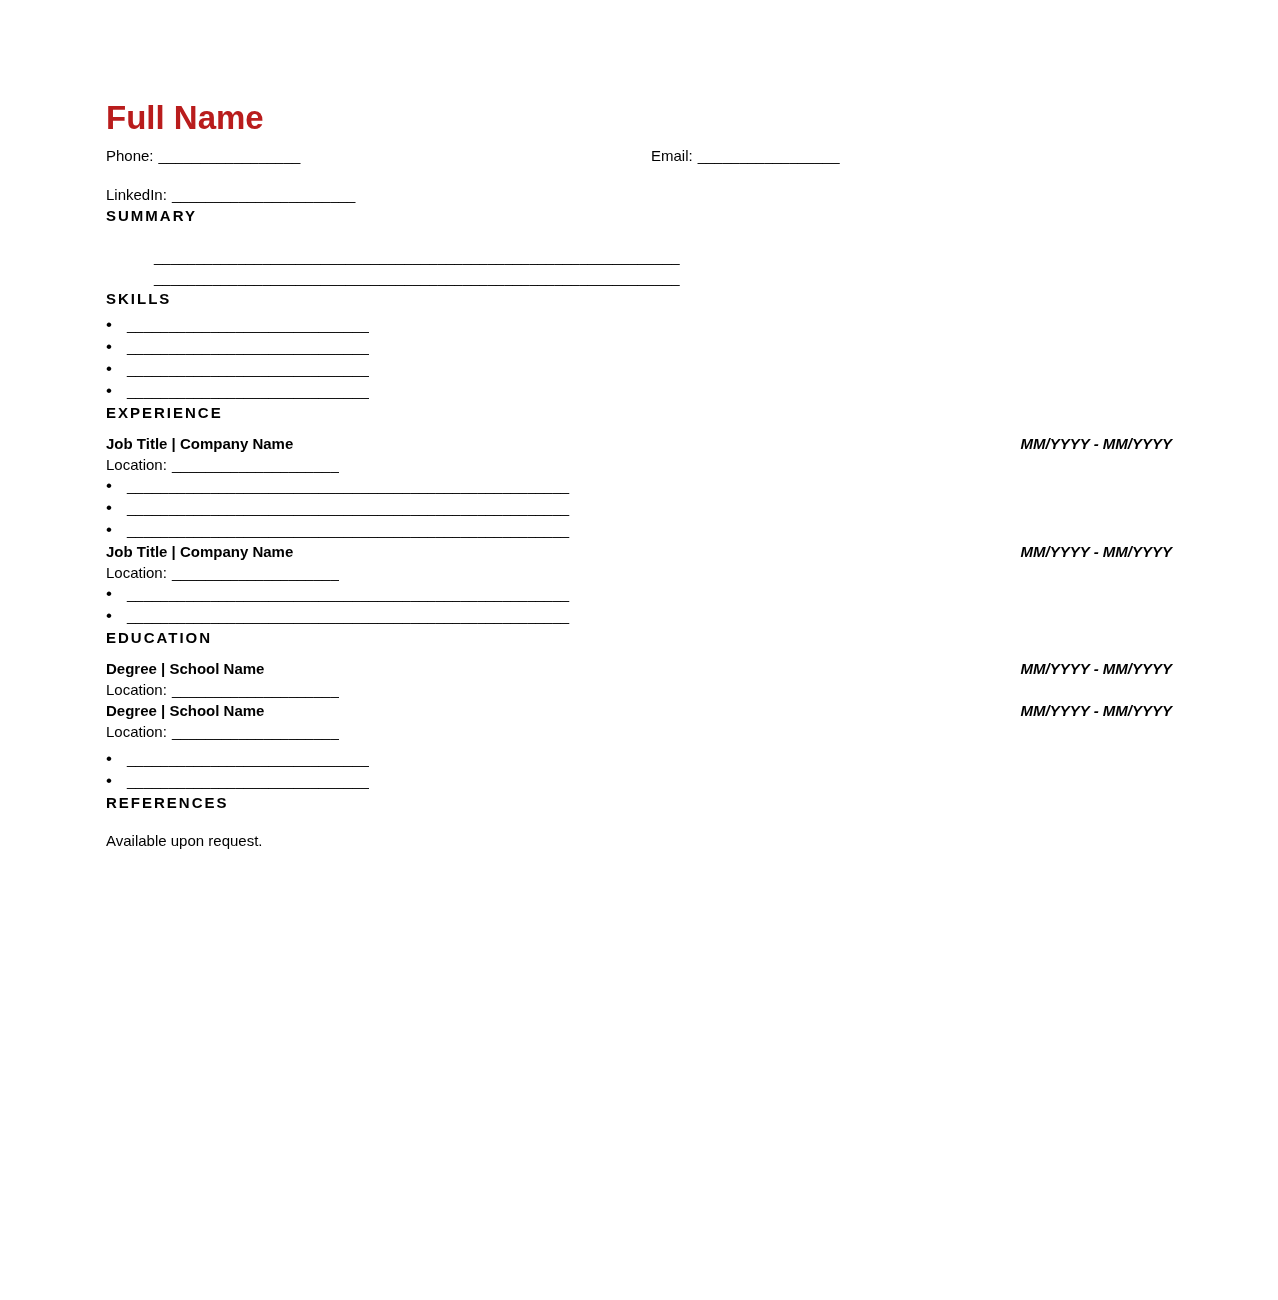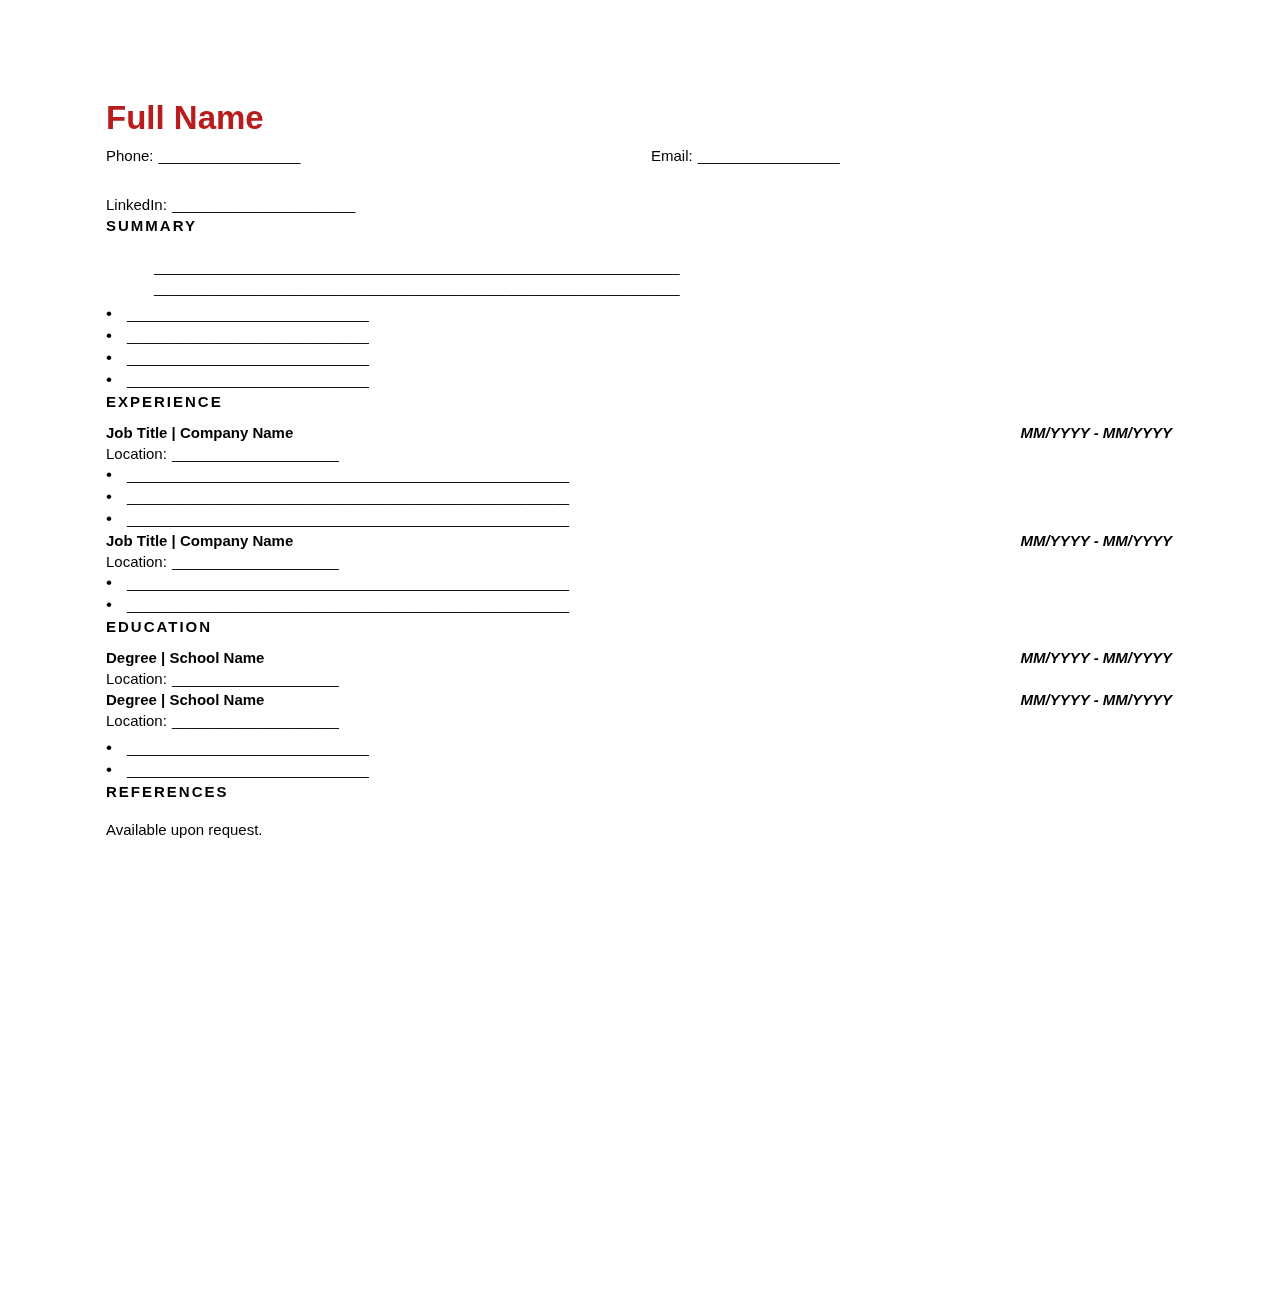--- a/index.html
+++ b/index.html
@@ -8,21 +8,21 @@
     width:1278px;height:1300px;
     background:#ffffff;
     font-family:"Liberation Sans",sans-serif;
     font-size:15px;line-height:21px;color:#000;
     overflow:hidden;
   }
   .content{padding:97px 106px 0 106px;}
 
   .name{font-size:33px;line-height:42px;font-weight:700;margin:0;color:#b91c1c;}
 
-  .contact-grid{display:grid;grid-template-columns:545px 1fr;row-gap:28px;margin-top:6px;}
+  .contact-grid{display:grid;grid-template-columns:545px 1fr;row-gap:18px;margin-top:6px;}
   .contact-item{white-space:nowrap;}
   .lbl{margin-right:5px;}
   .blank{white-space:nowrap;}
 
   h2.section-heading{
     font-size:15px;line-height:21px;font-weight:700;
     letter-spacing:2px;margin:0;color:#000;
   }
   .mt-summary{margin-top:35px;}
   .mt-skills{margin-top:31px;}
@@ -70,20 +70,21 @@
 
     <section>
       <h2 class="section-heading mt-summary">SUMMARY</h2>
       <div class="summary-lines">
         <span class="blank">_______________________________________________________________</span>
         <span class="blank">_______________________________________________________________</span>
       </div>
     </section>
 
     <section>
+      <h2 class="section-heading mt-skills">SKILLS</h2>
       <ul class="bullets skills-list">
         <li>
             <span class="bullet">•</span>
             <span class="blank">_____________________________</span>
           </li>
         <li>
             <span class="bullet">•</span>
             <span class="blank">_____________________________</span>
           </li>
         <li>

